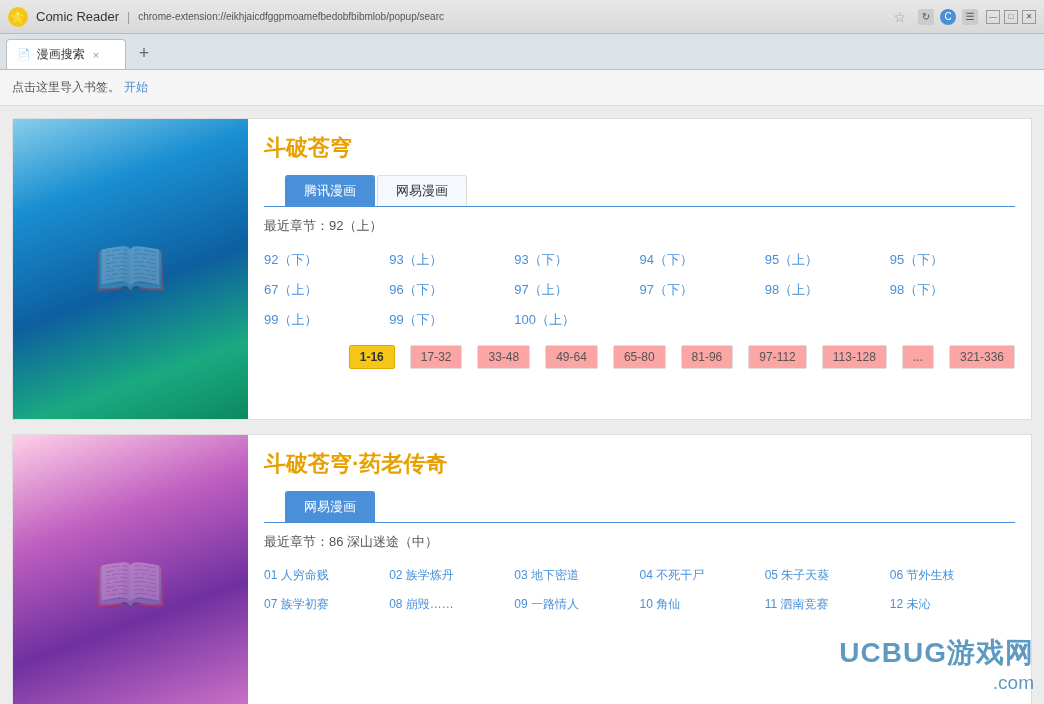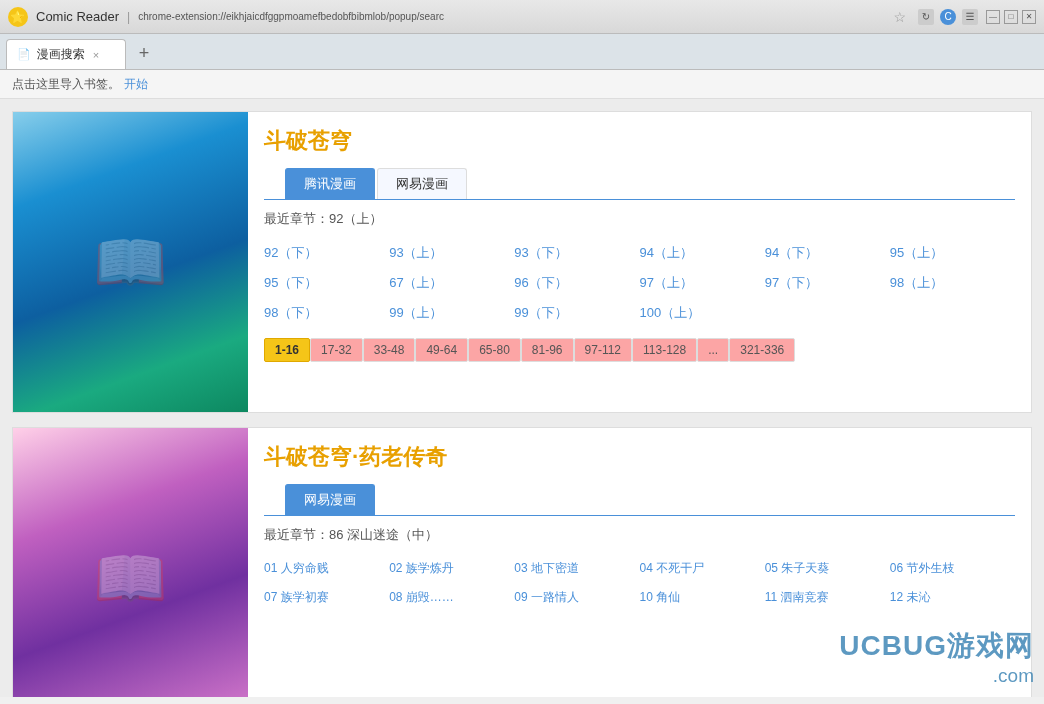--- a/index.html
+++ b/index.html
@@ -95,21 +95,21 @@
       display: flex; align-items: center; justify-content: center;
       margin-left: 4px;
       font-size: 18px;
       color: #666;
       cursor: pointer;
       margin-bottom: 2px;
     }
 
     
     .toolbar {
-      height: 29px;
+      height: 36px;
       background: #f5f5f5;
       border-bottom: 1px solid #ddd;
       display: flex;
       align-items: center;
       padding: 0 12px;
       font-size: 12px;
       color: #555;
     }
     .toolbar-text { color: #555; }
     .toolbar-link { color: #4a90d9; cursor: pointer; text-decoration: none; margin-left: 4px; }
@@ -199,22 +199,23 @@
     .chapter-item {
       font-size: 13px;
       color: #4a90d9;
       cursor: pointer;
       padding: 4px 0;
     }
 
     
     .page-nav {
       display: flex;
-      gap: 0;
+      gap: 15px;
       flex-wrap: wrap;
+      justify-content: flex-end;
     }
     .page-btn {
       padding: 4px 10px;
       font-size: 12px;
       border: 1px solid #ddd;
       background: #fca5a5;
       cursor: pointer;
       color: #555;
       border-radius: 2px;
     }
@@ -309,21 +310,20 @@
         <div class="source-tab active">腾讯漫画</div>
         <div class="source-tab">网易漫画</div>
       </div>
 
       <div class="latest-chapter">最近章节：92（上）</div>
 
       <div class="chapter-grid">
         <div class="chapter-item">92（下）</div>
         <div class="chapter-item">93（上）</div>
         <div class="chapter-item">93（下）</div>
-        <div class="chapter-item">94（上）</div>
         <div class="chapter-item">94（下）</div>
         <div class="chapter-item">95（上）</div>
         <div class="chapter-item">95（下）</div>
         <div class="chapter-item">67（上）</div>
         <div class="chapter-item">96（下）</div>
         <div class="chapter-item">97（上）</div>
         <div class="chapter-item">97（下）</div>
         <div class="chapter-item">98（上）</div>
         <div class="chapter-item">98（下）</div>
         <div class="chapter-item">99（上）</div>

